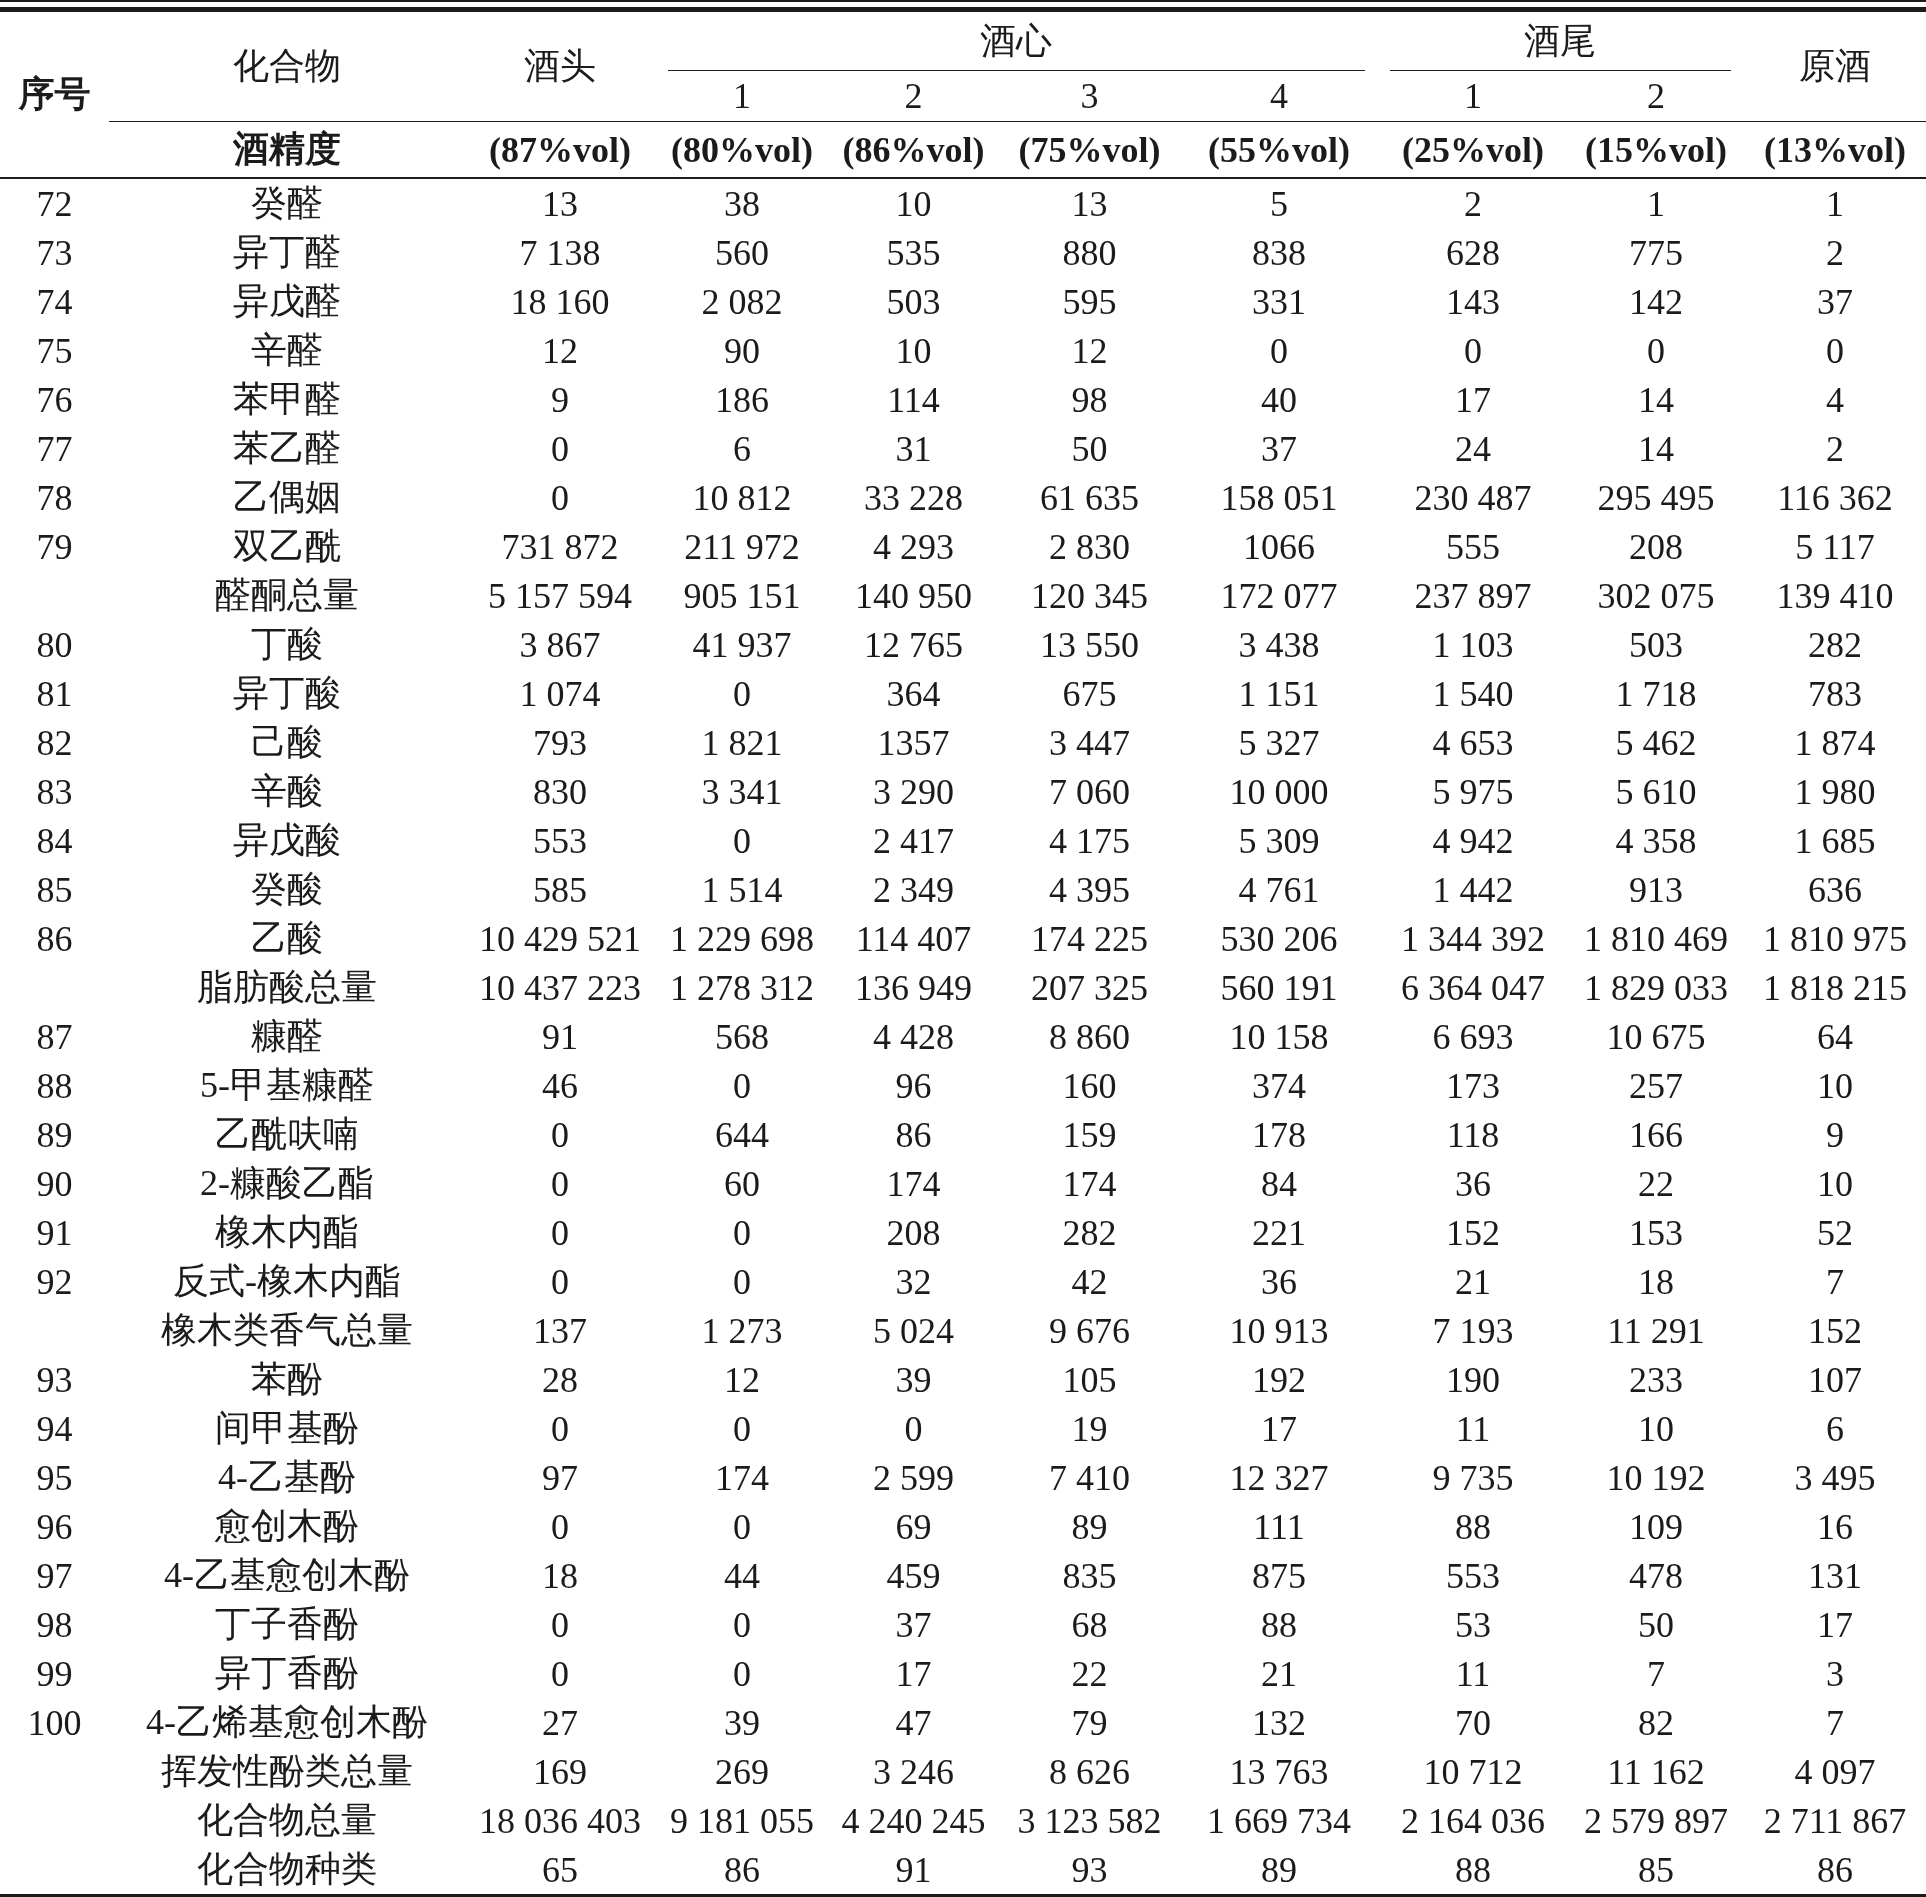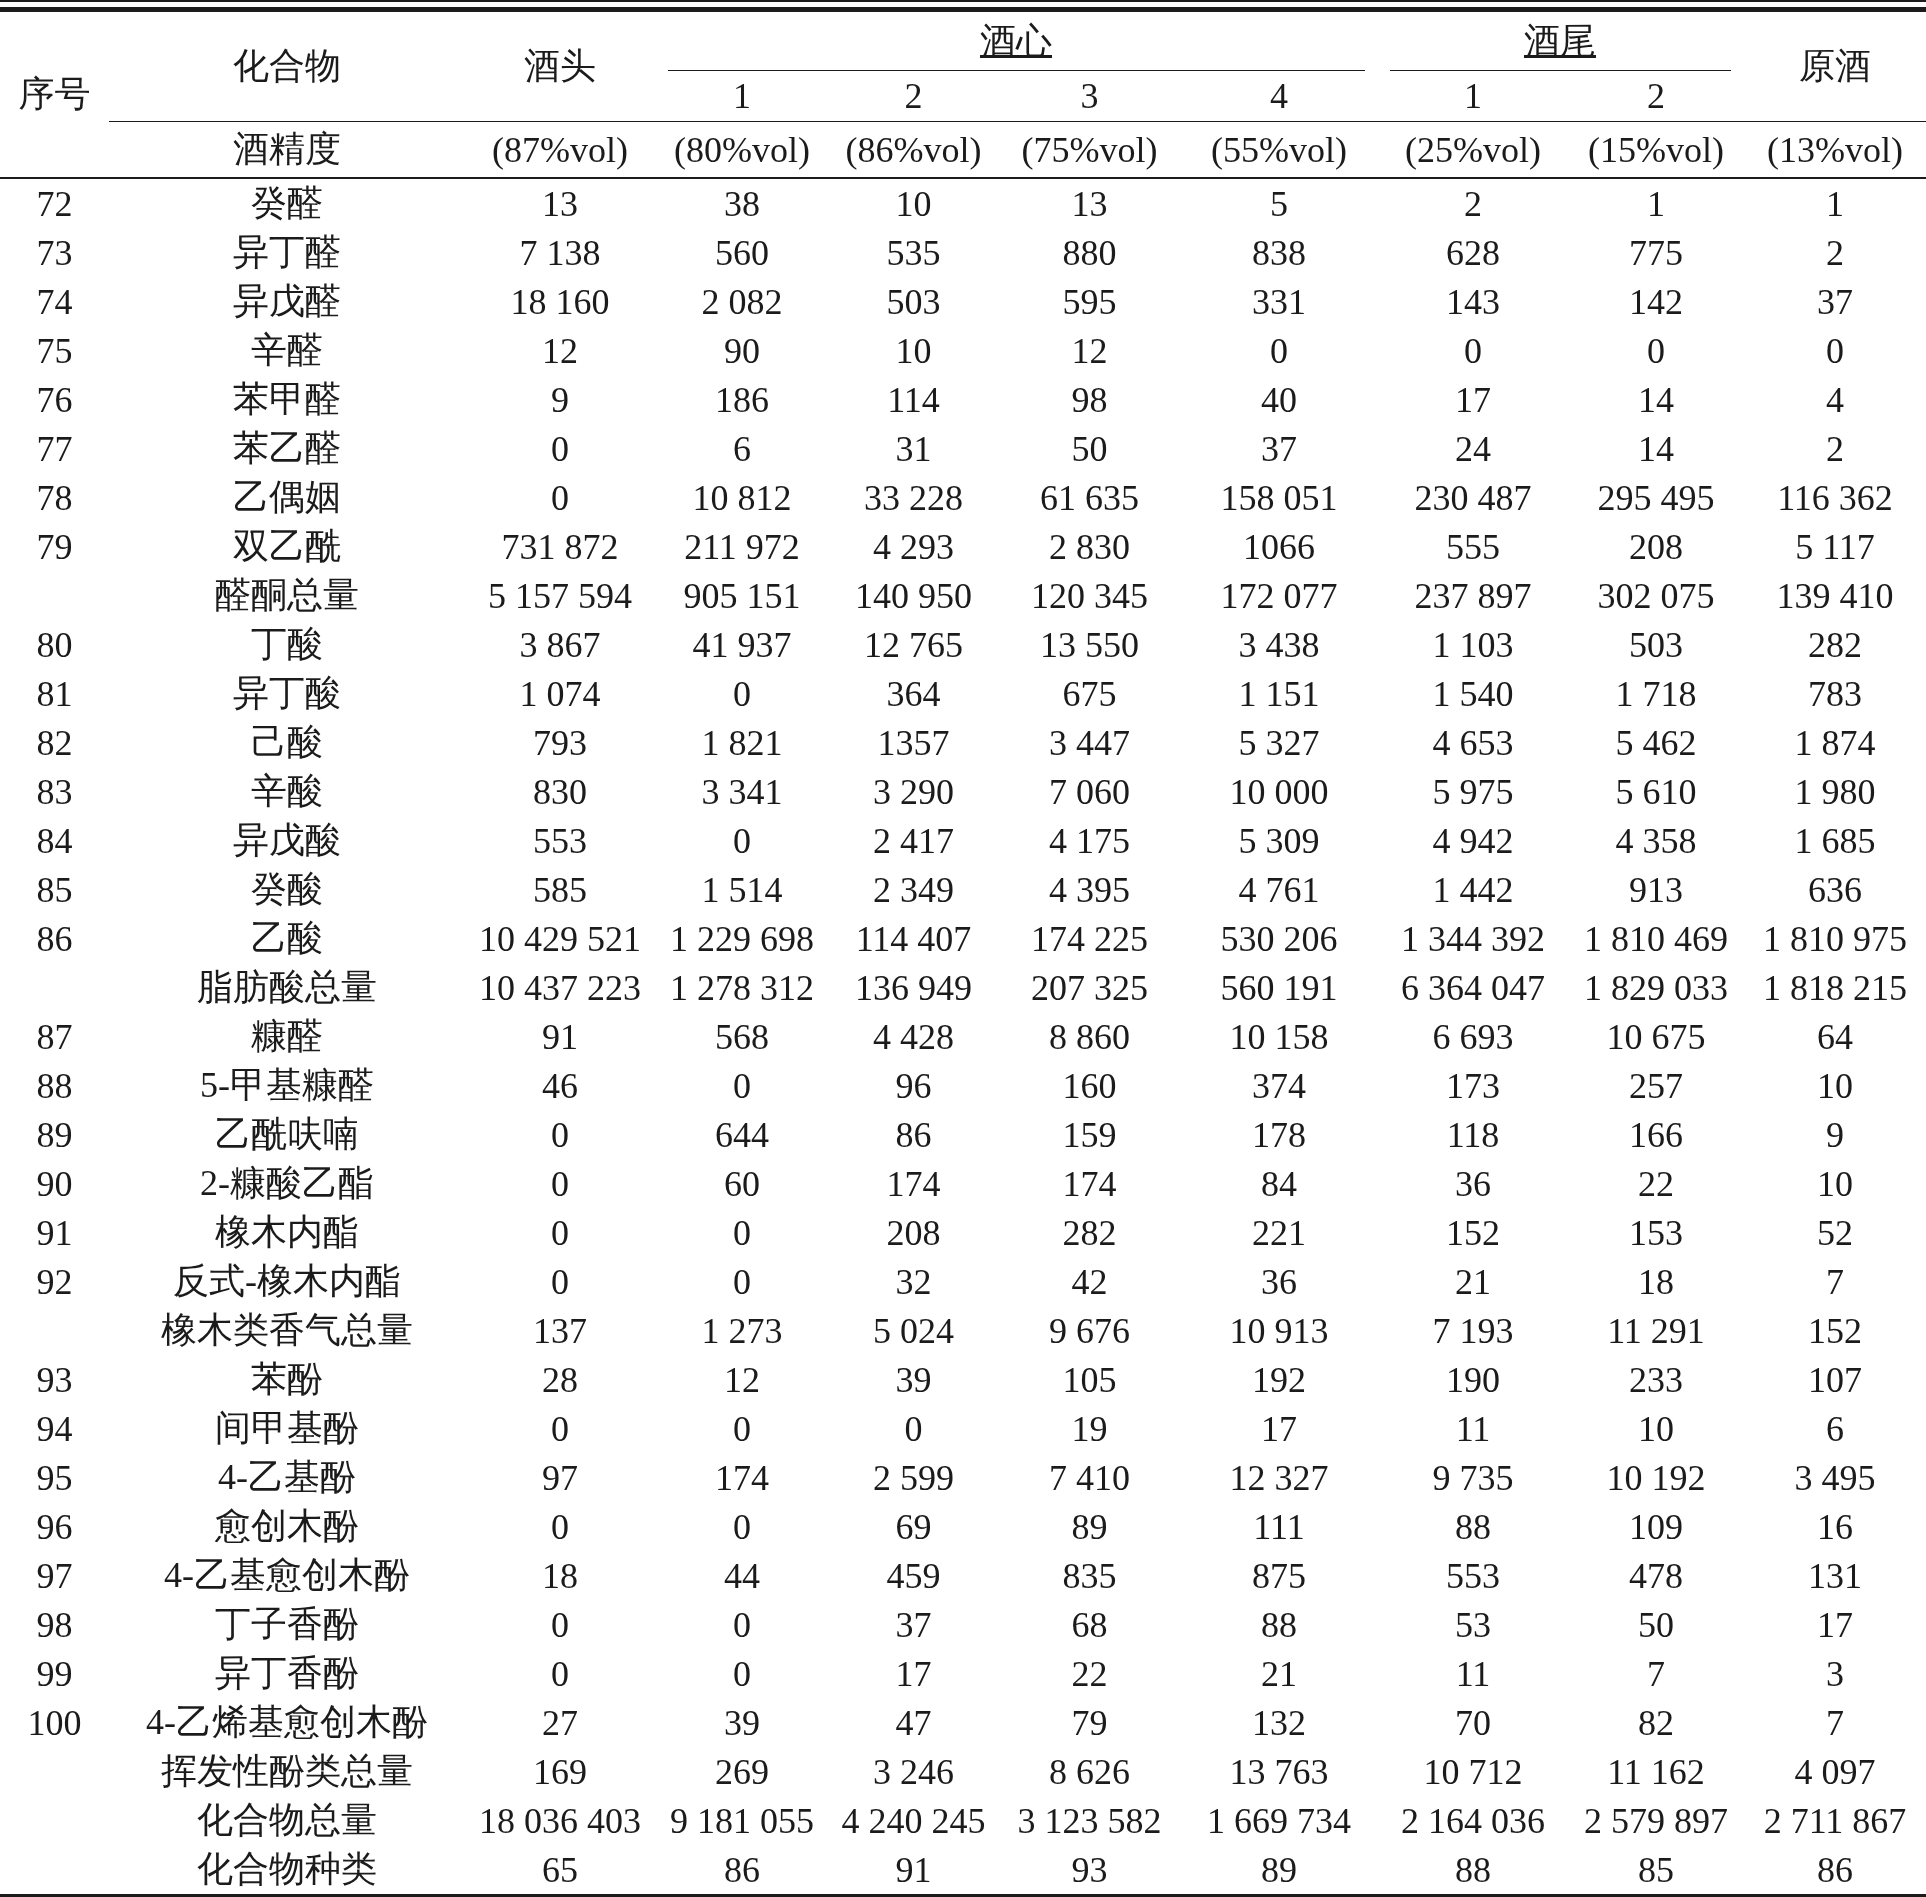--- a/index.html
+++ b/index.html
@@ -27,29 +27,29 @@
     padding:0;
     font-size:36px;
     overflow:hidden;
     white-space:nowrap;
   }
   tr.hrow1 th{height:59px;}
   tr.hrow2 th{height:50px;}
   tr.hrow3 th{height:55px;}
   tbody td{height:49px;}
   
-  th.group{position:relative;text-decoration:underline;}
+  th.group{position:relative;}
   th.group::after{
     content:"";position:absolute;left:12.5px;right:12.5px;bottom:0;
     border-bottom:1.8px solid #1c1c1c;
   }
   
   .hr2{border-bottom:1.8px solid #1c1c1c;}
   
-  .hdr-bottom{border-bottom:2.7px solid #1c1c1c;}
+  .hdr-bottom{border-bottom:2.7px solid #1c1c1c;font-weight:bold;}
 </style>
 </head>
 <body>
 
 <div class="table-wrap">
   <table>
     <colgroup>
       <col style="width:109px">
       <col style="width:356px">
       <col style="width:190px">

